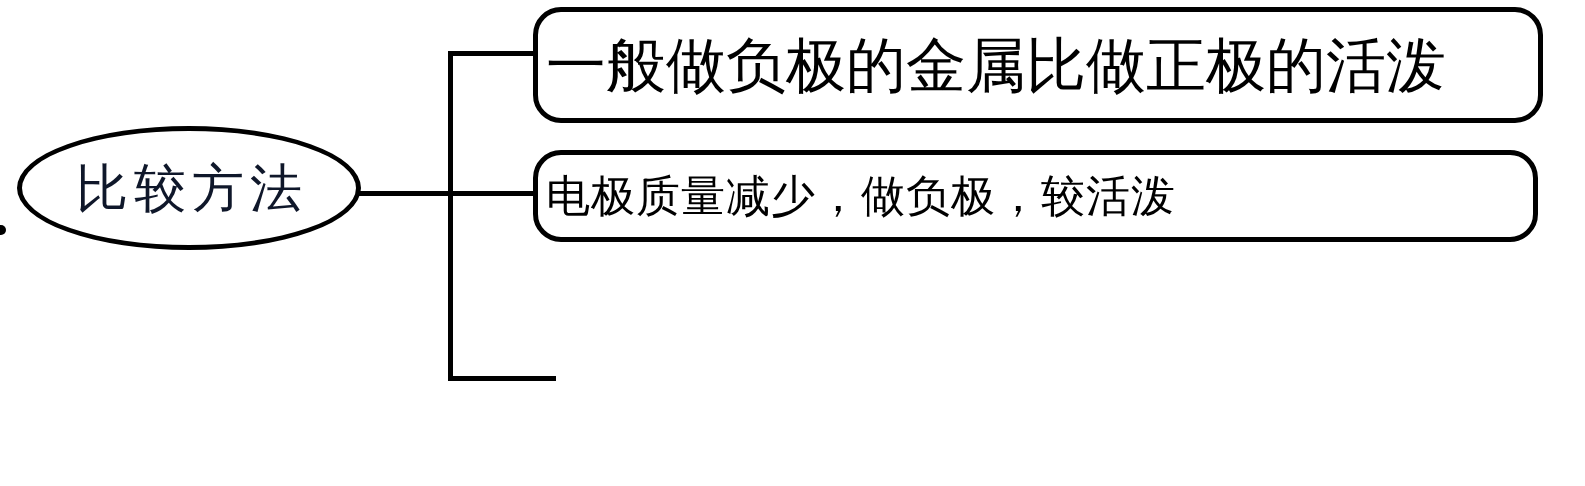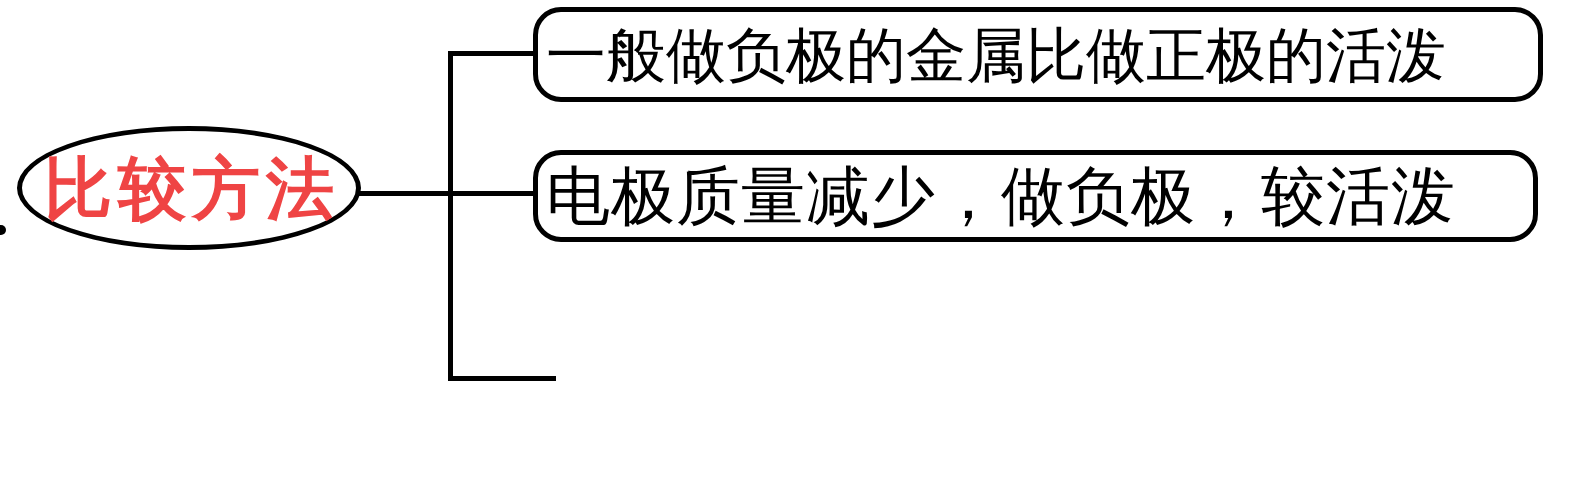--- a/index.html
+++ b/index.html
@@ -25,26 +25,26 @@
     height: 124px;
     border: 5px solid #000;
     border-radius: 50%;
     box-sizing: border-box;
     display: flex;
     align-items: center;
     justify-content: center;
     background: #fff;
   }
   .root-node .label {
-    font-size: 68px;
+    font-size: 52px;
     line-height: 1;
     letter-spacing: 6px;
-    color: #ef4444;
+    color: #0f172a;
     white-space: nowrap;
-    font-weight: 700;
+    font-weight: 400;
     text-indent: 6px;
   }
 
   
   .line {
     position: absolute;
     background: #000;
   }
   .line-h { height: 5px; }
   .line-v { width: 5px; }
@@ -71,21 +71,21 @@
   }
   .leaf-box .text {
     color: #000;
     white-space: pre-line;
   }
 
   #leaf-1 {
     left: 533px;
     top: 7px;
     width: 1010px;
-    height: 95px;
+    height: 116px;
     display: flex;
     align-items: center;
     justify-content: flex-start;
   }
   #leaf-1 .text {
     font-size: 60px;
     line-height: 1;
     letter-spacing: 0px;
     padding-left: 8px;
     white-space: nowrap;
@@ -94,21 +94,21 @@
   #leaf-2 {
     left: 533px;
     top: 150px;
     width: 1005px;
     height: 92px;
     display: flex;
     align-items: center;
     justify-content: flex-start;
   }
   #leaf-2 .text {
-    font-size: 64px;
+    font-size: 44px;
     line-height: 1;
     letter-spacing: 1px;
     padding-left: 8px;
     white-space: nowrap;
   }
 
   #leaf-3 {
     left: 551px;
     top: 273px;
     width: 1002px;

